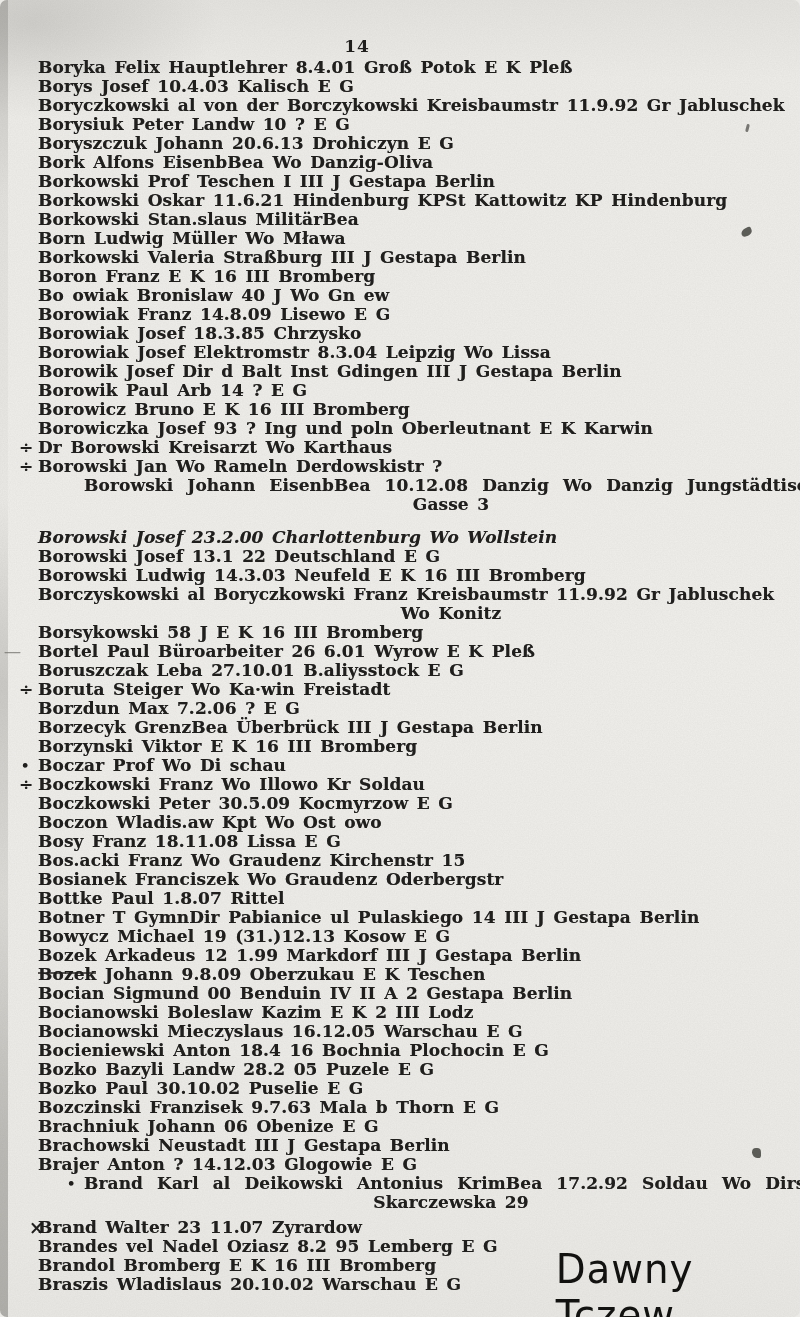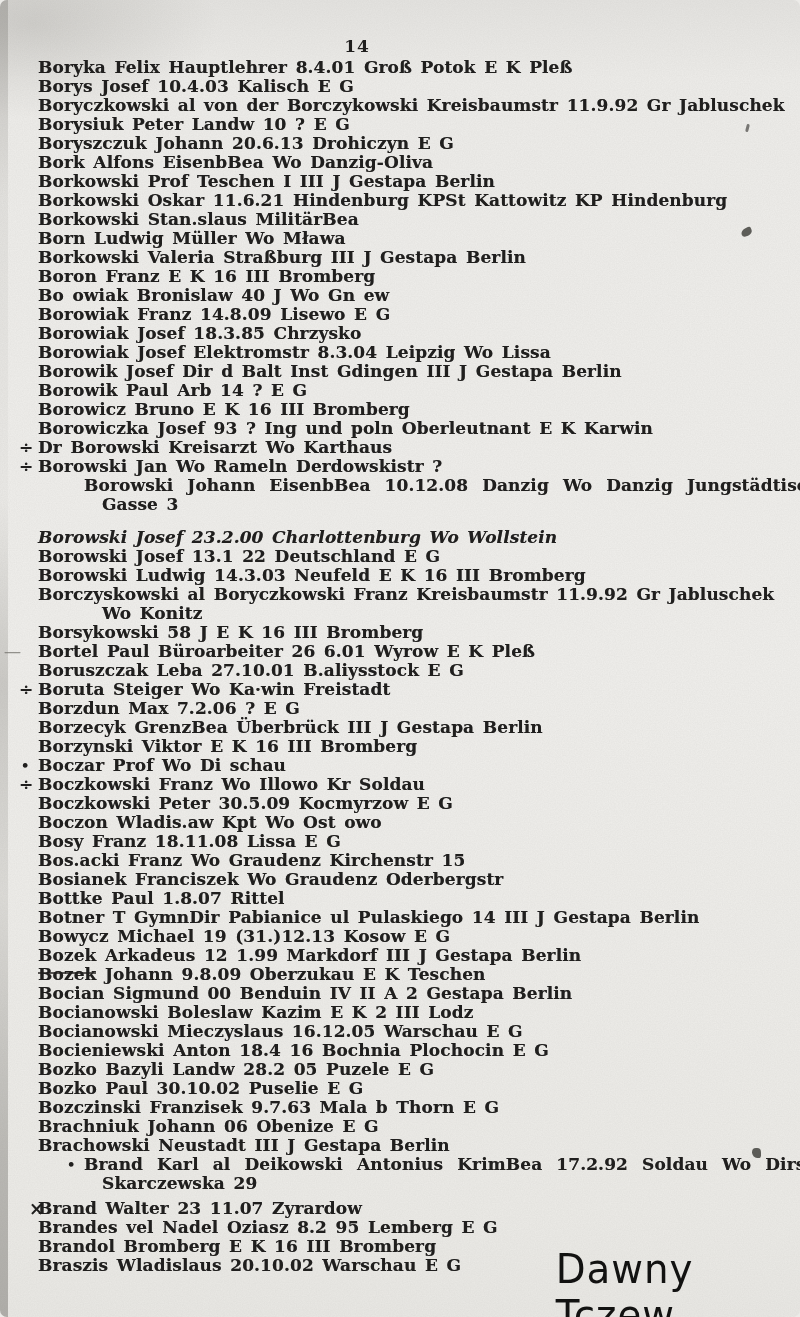--- a/index.html
+++ b/index.html
@@ -7,21 +7,21 @@
   .page{position:relative;width:800px;height:1317px;overflow:hidden;
         background:linear-gradient(180deg,#e4e3e0 0%,#eeedea 6%,#f0efec 50%,#ecebe7 92%,#e9e8e4 100%);
         font-family:"DejaVu Serif","Liberation Serif",serif;font-weight:700;color:#201f1e;border-radius:7px;}
   .texture{position:absolute;left:0;top:0;z-index:1;pointer-events:none;}
   .pageno{position:absolute;top:36px;left:0;width:800px;text-align:center;z-index:3;
           font-size:17px;letter-spacing:1px;transform:translateX(-43px);}
   .list{position:absolute;top:58px;left:0;right:0;z-index:3;}
   .row{position:relative;height:19px;line-height:19px;padding-left:38px;white-space:nowrap;
        font-size:17px;word-spacing:2.5px;letter-spacing:0.1px;
        text-shadow:0 0 0.6px rgba(25,25,25,0.55);}
-  .row.cont{padding-left:102px;}
+  .row.cont{padding-left:102px;text-align:center;}
   .row.wide{word-spacing:8px;margin-left:46px;}
   .marker{position:absolute;left:19px;top:0;font-size:17px;}
   .m-x{left:29px;font-size:18px;}
   .m-dot{left:21px;font-size:13px;}
   .m-dash{left:4px;color:#77756f;opacity:.75;font-weight:400;}
   .uf{border-bottom:2.5px solid rgba(50,48,45,.8);padding-bottom:7px;}
   .watermark{position:absolute;left:552px;top:1246px;z-index:4;
              font-family:"DejaVu Sans","Liberation Sans",sans-serif;font-weight:400;
              font-size:40px;color:#121211;letter-spacing:1px;transform:scaleX(.97);}
   .edge-left{position:absolute;left:0;top:0;bottom:0;width:8px;z-index:2;
@@ -104,20 +104,21 @@
       <div class="row"><span>Bozek Johann 9.8.09 Oberzukau E K Teschen</span></div>
       <div class="row"><span>Bocian Sigmund 00 Benduin IV II A 2 Gestapa Berlin</span></div>
       <div class="row"><span>Bocianowski Boleslaw Kazim E K 2 III Lodz</span></div>
       <div class="row"><span>Bocianowski Mieczyslaus 16.12.05 Warschau E G</span></div>
       <div class="row"><span>Bocieniewski Anton 18.4 16 Bochnia Plochocin E G</span></div>
       <div class="row"><span>Bozko Bazyli Landw 28.2 05 Puzele E G</span></div>
       <div class="row"><span>Bozko Paul 30.10.02 Puselie E G</span></div>
       <div class="row"><span>Bozczinski Franzisek 9.7.63 Mala b Thorn E G</span></div>
       <div class="row"><span>Brachniuk Johann 06 Obenize E G</span></div>
       <div class="row"><span>Brachowski Neustadt III J Gestapa Berlin</span></div>
+      <div class="row"><span>Brajer Anton ? 14.12.03 Glogowie E G</span></div>
       <div class="row wide"><span class="marker m-dot">•</span><span>Brand Karl al Deikowski Antonius KrimBea 17.2.92 Soldau Wo Dirschau</span></div>
       <div class="row cont">Skarczewska 29</div>
       <div class="row" style="margin-top: 6px;"><span class="marker m-x">×</span><span>Brand Walter 23 11.07 Zyrardow</span></div>
       <div class="row"><span>Brandes vel Nadel Oziasz 8.2 95 Lemberg E G</span></div>
       <div class="row"><span>Brandol Bromberg E K 16 III Bromberg</span></div>
       <div class="row"><span>Braszis Wladislaus 20.10.02 Warschau E G</span></div>
     </div>
 
   <div class="watermark">Dawny Tczew</div>
 

